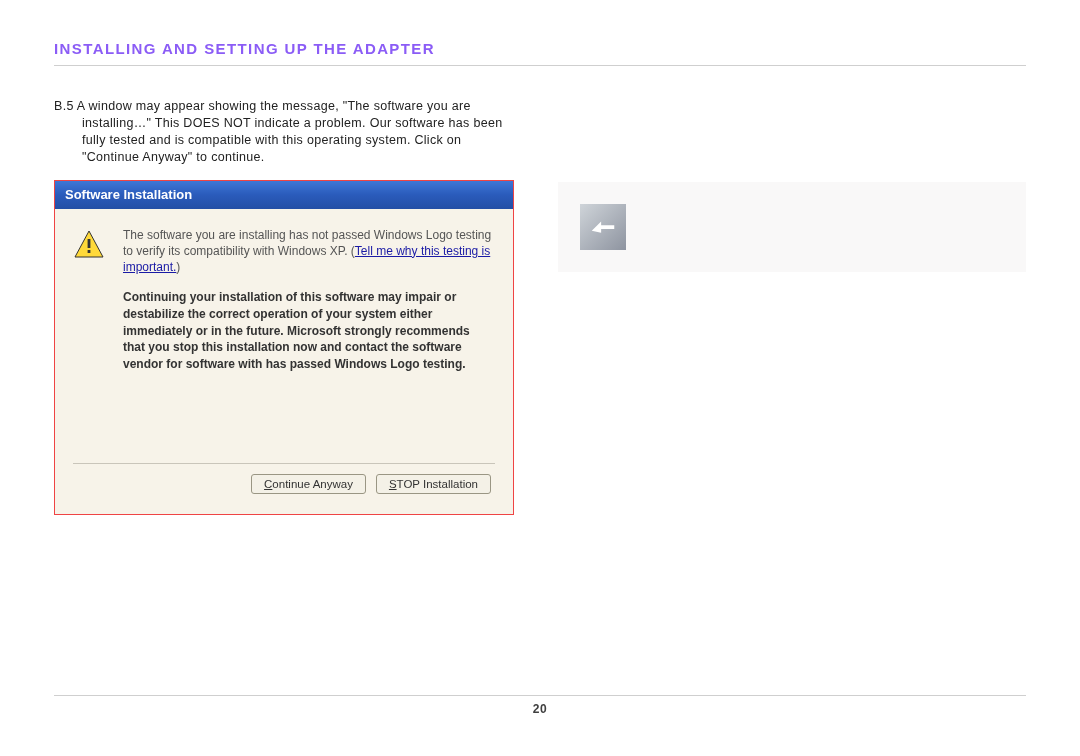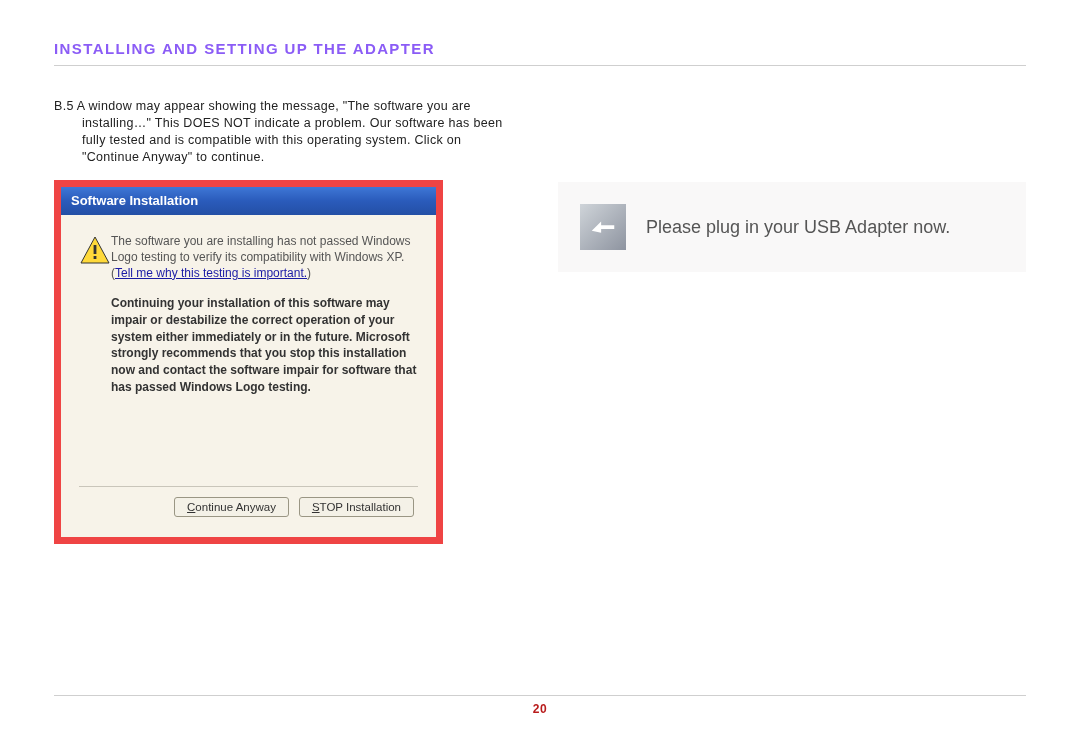--- a/index.html
+++ b/index.html
@@ -47,22 +47,22 @@
   .step-text .label {
     white-space: nowrap;
   }
   .step-indent {
     padding-left: 28px;
     text-indent: -28px;
   }
 
   
   .xp-dialog {
-    width: 389px;
-    border: 7px solid #ef4444;
+    width: 460px;
+    border: 1px solid #ef4444;
     background: #f7f3e9;
     box-sizing: border-box;
     margin-top: 14px;
   }
   .xp-titlebar {
     height: 28px;
     background: linear-gradient(to bottom, #3e77d6 0%, #2a5bbb 50%, #234fa5 100%);
     color: #ffffff;
     font-family: Tahoma, Verdana, sans-serif;
     font-size: 13px;
@@ -71,20 +71,21 @@
     padding: 0 10px;
   }
   .xp-body {
     padding: 18px 18px 16px 18px;
     font-family: Tahoma, Verdana, sans-serif;
     font-size: 12px;
     color: #555;
   }
   .xp-content-row {
     display: flex;
+    gap: 18px;
     align-items: flex-start;
   }
   .xp-warning-icon {
     width: 32px;
     height: 32px;
     flex: 0 0 auto;
     margin-top: 2px;
   }
   .xp-text {
     flex: 1;
@@ -152,21 +153,21 @@
   .footer {
     position: absolute;
     left: 54px;
     right: 54px;
     bottom: 40px;
   }
   .page-number {
     text-align: center;
     font-size: 12px;
     font-weight: bold;
-    color: #b91c1c;
+    color: #404040;
     margin-top: 6px;
     letter-spacing: 0.5px;
   }
 </style>
 </head>
 <body>
 
 <div class="page">
 
   <h2 class="section-title">INSTALLING AND SETTING UP THE ADAPTER</h2>
@@ -186,41 +187,40 @@
           <div class="xp-content-row">
             <div class="xp-warning-icon">
               <svg viewBox="0 0 32 32">
                 <polygon points="16,2 30,28 2,28" fill="#ffd93a" stroke="#333" stroke-width="1"></polygon>
                 <rect x="14.6" y="10" width="2.8" height="9" fill="#333"></rect>
                 <rect x="14.6" y="21" width="2.8" height="3" fill="#333"></rect>
               </svg>
             </div>
             <div class="xp-text">
               <span>The software you are installing has not passed Windows Logo testing to verify its compatibility with Windows XP. (</span><a href="#">Tell me why this testing is important.</a><span>)</span>
-              <div class="xp-caution">Continuing your installation of this software may impair or destabilize the correct operation of your system either immediately or in the future. Microsoft strongly recommends that you stop this installation now and contact the software impair for software that has passed Windows Logo testing.</div>
+              <div class="xp-caution">Continuing your installation of this software may impair or destabilize the correct operation of your system either immediately or in the future. Microsoft strongly recommends that you stop this installation now and contact the software vendor for software with has passed Windows Logo testing.</div>
             </div>
           </div>
           <hr class="xp-divider">
           <div class="xp-buttons">
             <button class="xp-btn"><u>C</u><span>ontinue Anyway</span></button>
             <button class="xp-btn"><u>S</u><span>TOP Installation</span></button>
           </div>
         </div>
       </div>
     </div>
 
     <div class="col">
 
       <div class="plugin-panel">
         <div class="plugin-icon">
           <svg viewBox="0 0 32 32">
             <polygon points="4,20 14,10 14,14 28,14 28,18 14,18 14,22" fill="#ffffff"></polygon>
           </svg>
         </div>
-        <div class="plugin-text">Please plug in your USB Adapter now.</div>
       </div>
     </div>
 
   </div>
 </div>
 
 <div class="footer">
   <hr class="bottom-rule">
   <div class="page-number">20</div>
 </div>

